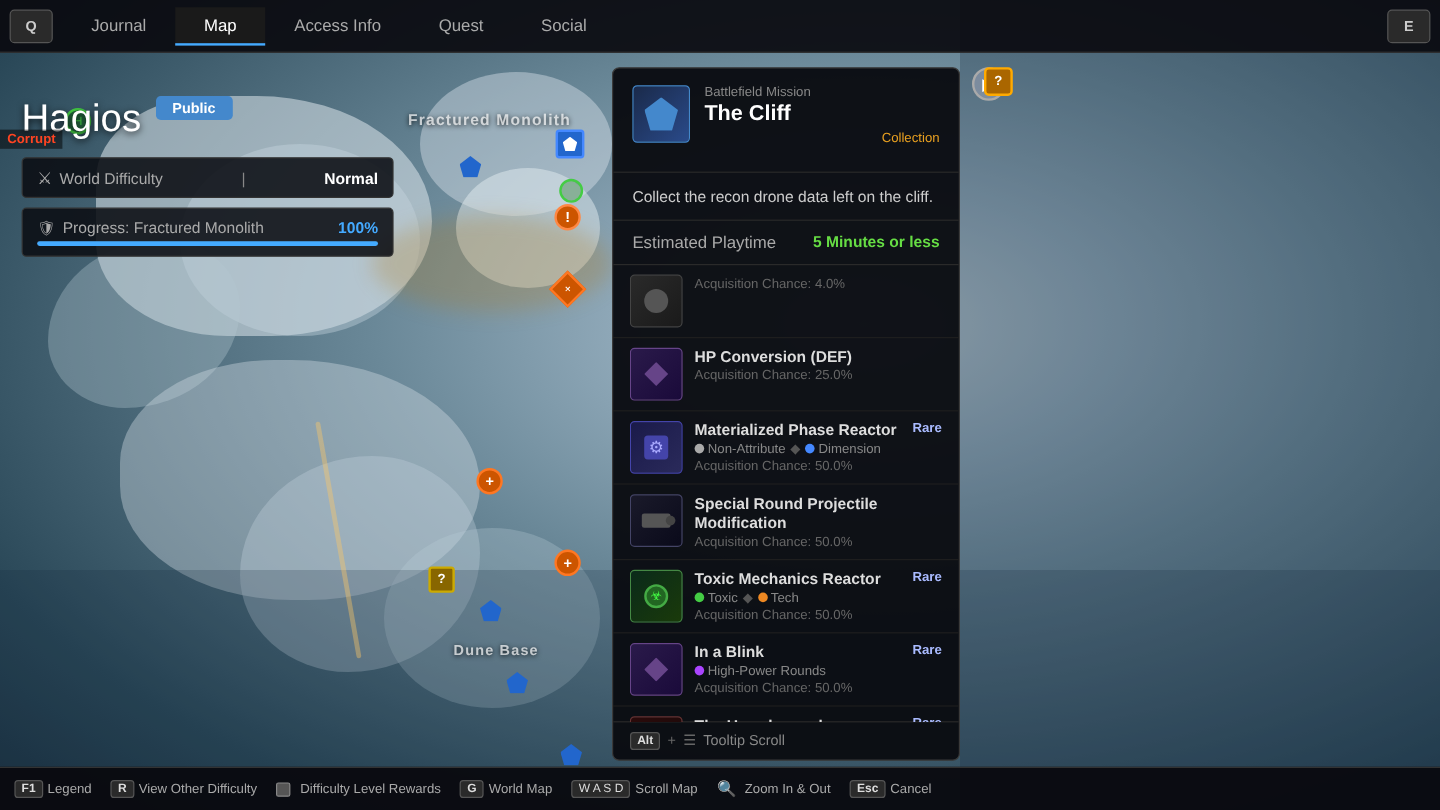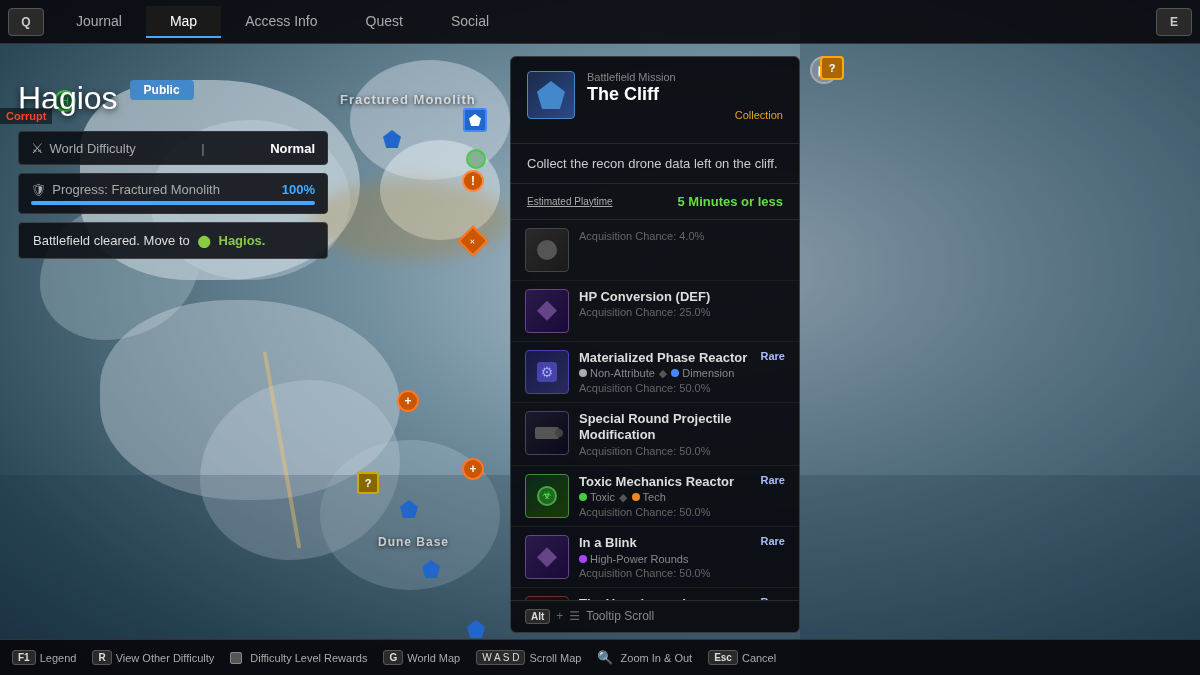--- a/index.html
+++ b/index.html
@@ -276,23 +276,22 @@
 
     .mission-playtime {
       padding: 10px 16px;
       display: flex;
       justify-content: space-between;
       align-items: center;
       border-bottom: 1px solid #2a2a2a;
     }
 
     .playtime-label {
-      font-size: 10px;
+      font-size: 14px;
       color: #aaa;
-      text-decoration: underline;
     }
 
     .playtime-value {
       font-size: 13px;
       color: #66dd44;
       font-weight: bold;
       text-align: right;
     }
 
     
@@ -534,27 +533,20 @@
         <span style="font-size:12px;">🛡</span>
         <span>Progress: Fractured Monolith</span>
       </span>
       <span class="value" style="color:#4af;">100%</span>
     </div>
     <div class="progress-bar-bg">
       <div class="progress-bar-fill" style="width:100%;"></div>
     </div>
   </div>
 
-  <div class="cleared-card">
-    <span>Battlefield cleared. Move to</span>
-    <span style="margin:0 4px;">
-      <span style="color:#88cc44;font-size:12px;">⬤</span>
-    </span>
-    <span class="hagios-link">Hagios.</span>
-  </div>
 </div>
 
 <div id="mission-popup">
   <div id="mission-header">
     <div class="mission-icon-box">
       <div class="mission-icon-inner"></div>
     </div>
     <div class="mission-title-block">
       <div class="mission-type">Battlefield Mission</div>
       <div class="mission-name">The Cliff</div>

